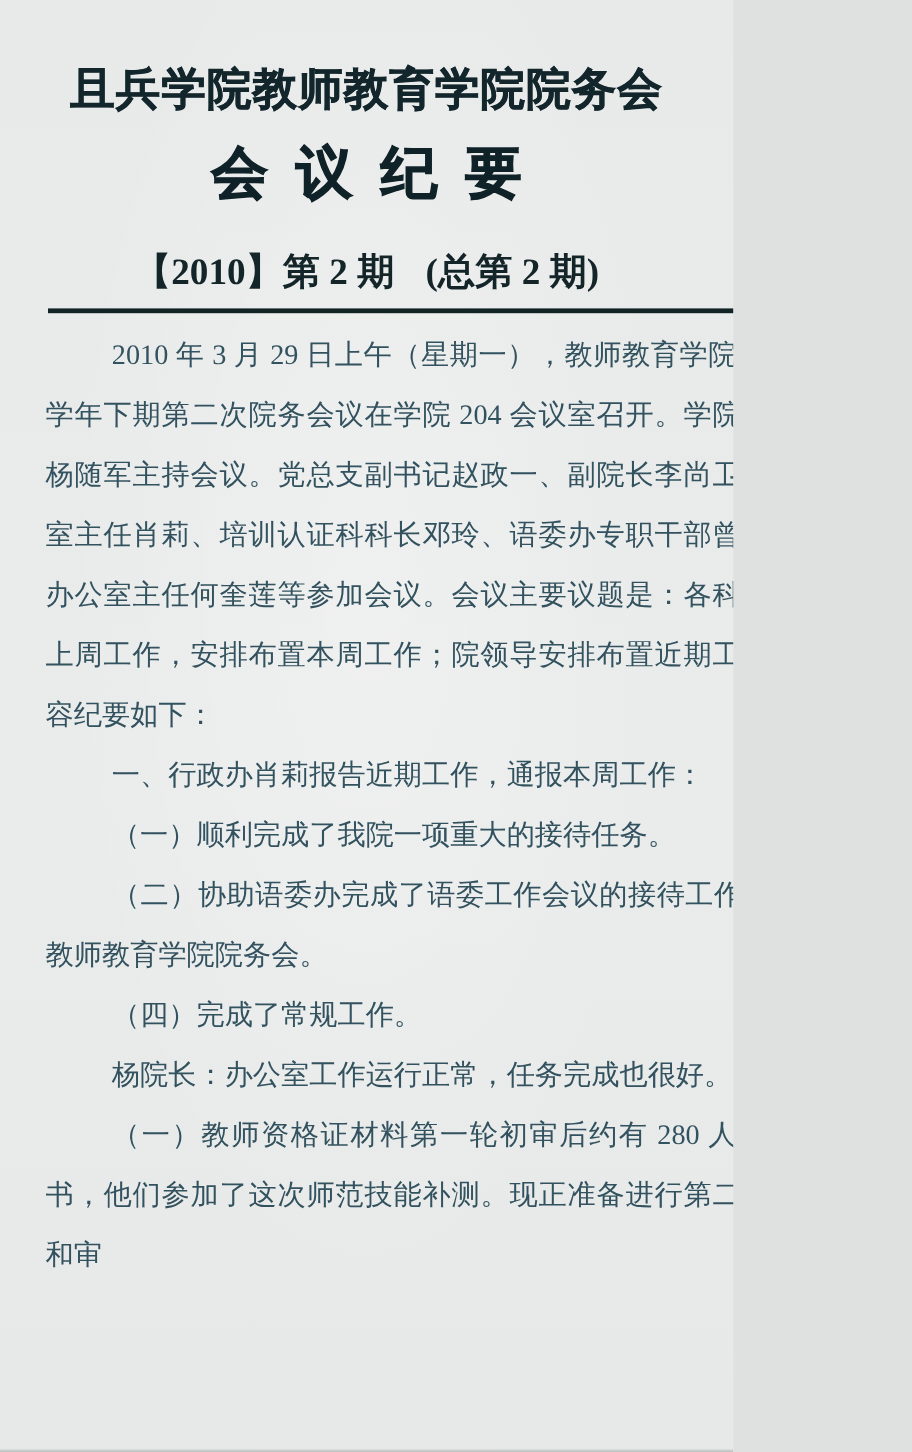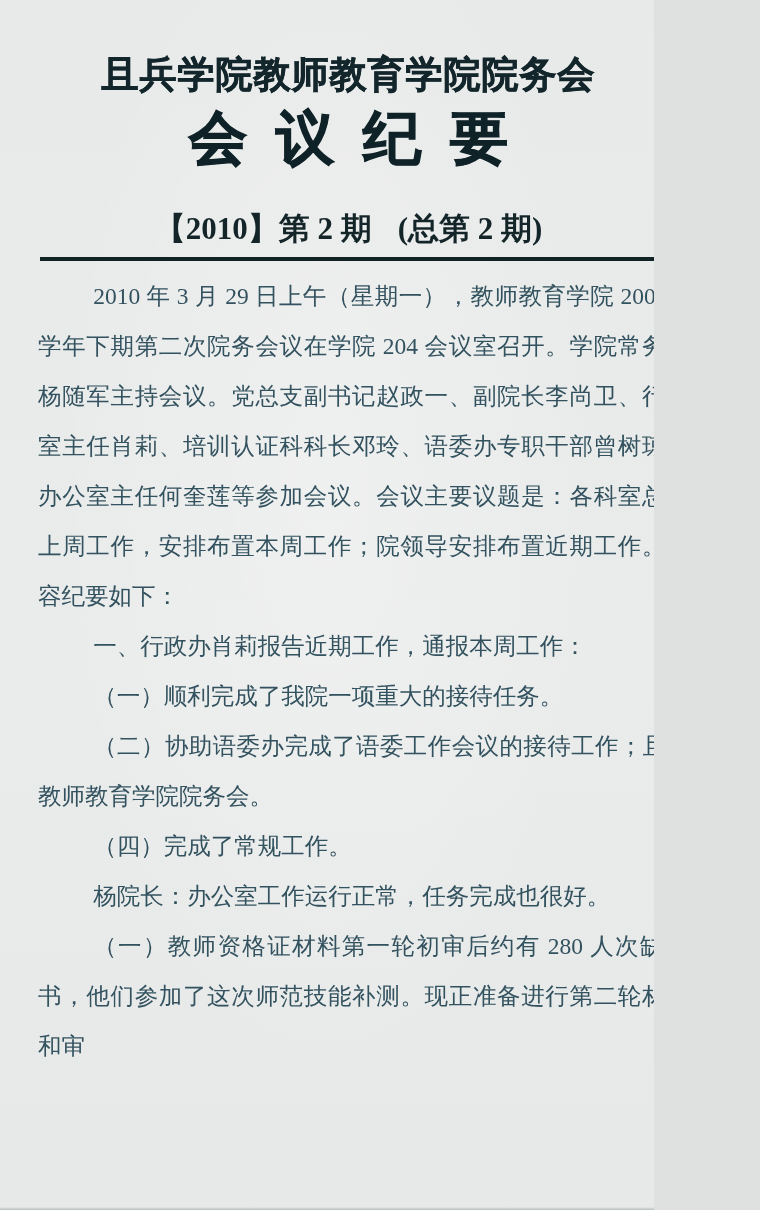--- a/index.html
+++ b/index.html
@@ -11,45 +11,45 @@
     position: relative;
     width: 611px;
     height: 1210px;
     margin: 0;
     overflow: hidden;
     background:
       radial-gradient(ellipse at 50% 40%, rgba(255,255,255,0.25) 0%, rgba(255,255,255,0) 60%),
       linear-gradient(180deg, #e8eae9 0%, #eaecEB 55%, #e7e9e8 100%);
     background-color: #e9ebea;
     font-family: "Liberation Serif", "DejaVu Serif", serif;
-    padding-left: 43px;
   }
   .page::after {
     content: "";
     position: absolute;
     left: 0; right: 0; bottom: 0;
     height: 3px;
     background: linear-gradient(180deg, rgba(90,110,105,0) 0%, rgba(90,110,105,0.35) 100%);
     pointer-events: none;
   }
   .org-title {
     padding-top: 50px;
     text-align: center;
     font-family: "Liberation Sans", "DejaVu Sans", sans-serif;
     font-weight: 900;
     font-size: 37px;
     letter-spacing: 1px;
     color: #13262c;
     -webkit-text-stroke: 0.6px #13262c;
   }
   .doc-title {
+    margin-top: 13px;
     text-align: center;
     font-family: "Liberation Sans", "DejaVu Sans", sans-serif;
     font-weight: 900;
-    font-size: 58px;
+    font-size: 47px;
     letter-spacing: 0.5em;
     text-indent: 0.5em;
     color: #0f2228;
     -webkit-text-stroke: 1px #0f2228;
   }
   .issue-line {
     margin-top: 30px;
     text-align: center;
     font-weight: bold;
     font-size: 31px;

